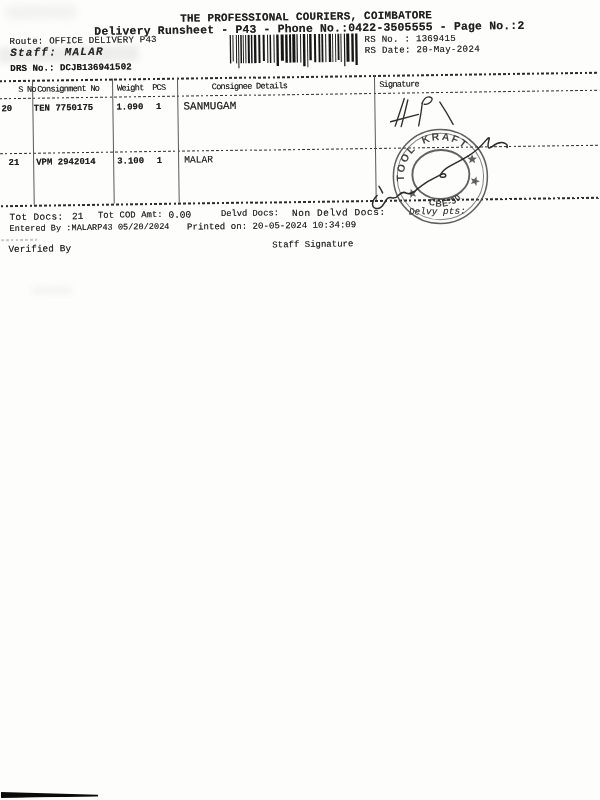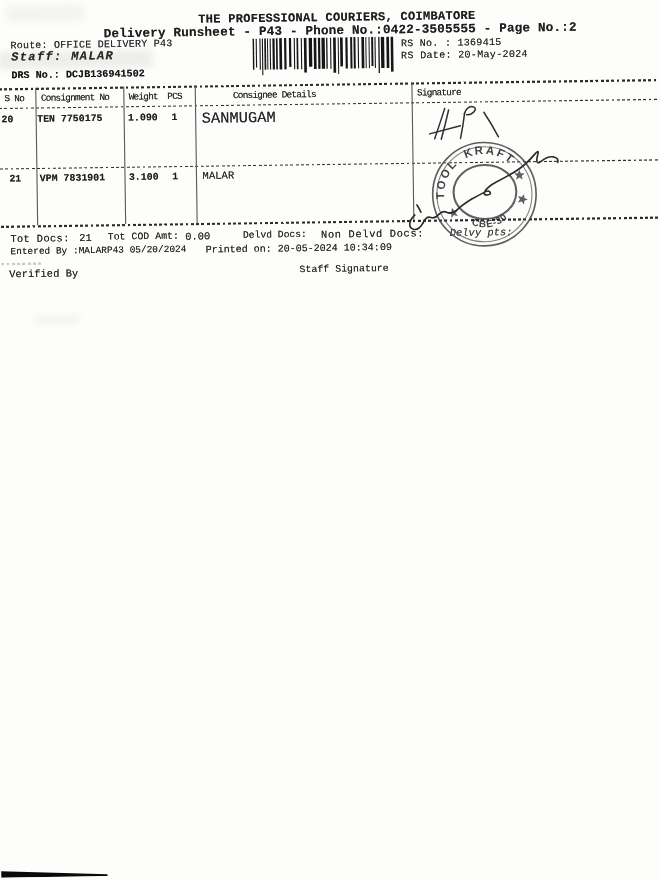--- a/index.html
+++ b/index.html
@@ -82,39 +82,39 @@
 
   <div class="vl" style="left:33.4px;top:76.3px;height:125px;"></div>
 
   <div class="vl" style="left:112.6px;top:76.3px;height:125px;"></div>
 
   <div class="vl" style="left:177.5px;top:76.3px;height:125px;"></div>
 
   <div class="vl" style="left:374.5px;top:76.3px;height:125px;"></div>
 
   <div style="position:absolute;top:82px;left:0;width:600px;height:10px;font-size:8.6px;letter-spacing:-0.72px;color:#2c2c2c;">
-    <span class="t" style="left:5px;top:0;">S No</span>
+    <span class="t" style="left:19px;top:0;">S No</span>
       <span class="t" style="left:38px;top:0;">Consignment No</span>
       <span class="t" style="left:117.8px;top:0;">Weight</span>
       <span class="t" style="left:153px;top:0;">PCS</span>
       <span class="t" style="left:184.6px;top:0;padding-left:28px;">Consignee Details</span>
       <span class="t" style="left:380px;top:0;">Signature</span>
   </div>
 
   <div style="position:absolute;top:101.1px;left:0;width:600px;height:11px;font-size:9px;">
     <span class="t b" style="left:2px;top:0;">20</span>
       <span class="t b" style="left:34.4px;top:0;text-align:right;">TEN 7750175</span>
       <span class="t b" style="left:117px;top:0;">1.090</span>
       <span class="t b" style="left:156.5px;top:0;">1</span>
-      <span class="t" style="left:184px;top:-1px;font-size:14px;color:#262626;">SANMUGAM</span>
+      <span class="t" style="left:184px;top:-1px;font-size:11px;color:#262626;">SANMUGAM</span>
   </div>
 
   <div style="position:absolute;top:154.8px;left:0;width:600px;height:11px;font-size:9px;">
     <span class="t b" style="left:8.4px;top:0;">21</span>
-      <span class="t b" style="left:36px;top:0;">VPM 7831901</span>
+      <span class="t b" style="left:36px;top:0;">VPM 2942014</span>
       <span class="t b" style="left:117px;top:0;">3.100</span>
       <span class="t b" style="left:156.5px;top:0;">1</span>
       <span class="t" style="left:184px;top:-1px;font-size:9.6px;color:#262626;">MALAR</span>
   </div>
 
   <div style="position:absolute;top:208.6px;left:0;width:600px;height:11px;font-size:9.5px;color:#242424;">
     <span class="t" style="left:8.5px;top:0;letter-spacing:0.3px;">Tot Docs:</span>
       <span class="t" style="left:71px;top:0;">21</span>
       <span class="t" style="left:97px;top:0;font-size:9px;">Tot COD Amt:</span>
       <span class="t" style="left:167.5px;top:0;">0.00</span>

